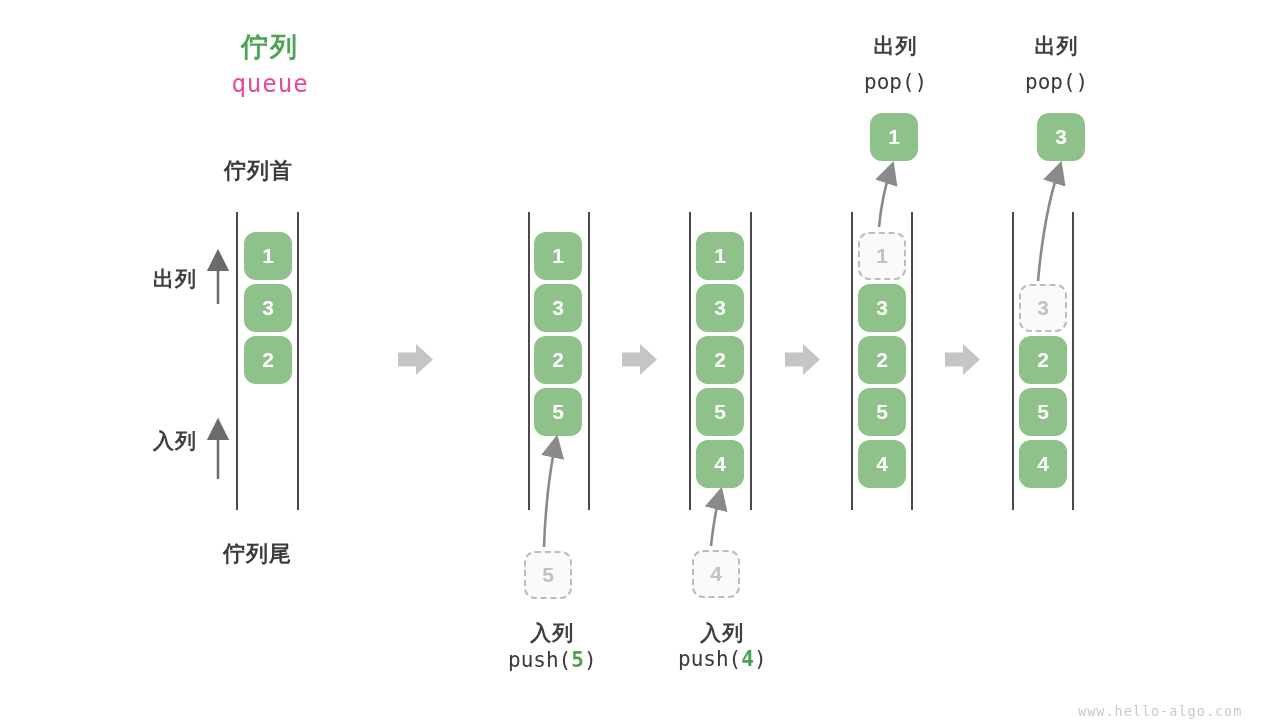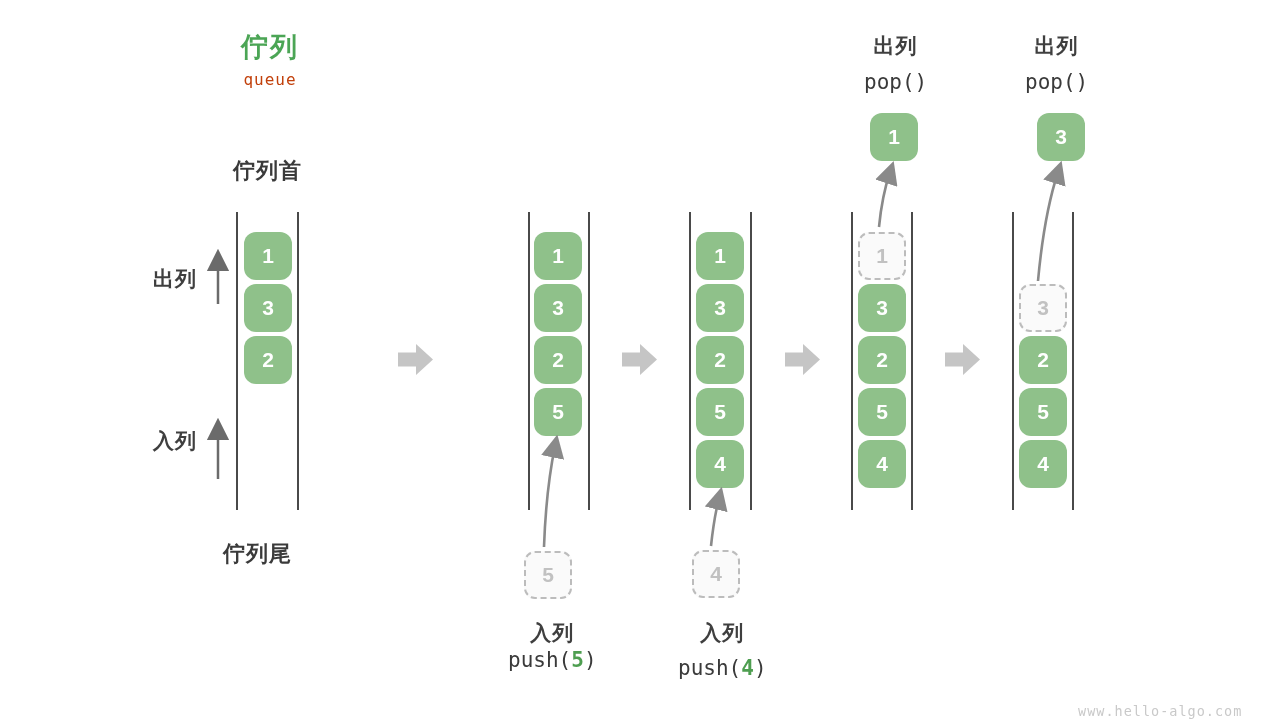--- a/index.html
+++ b/index.html
@@ -1,21 +1,21 @@
 <!DOCTYPE html>
 <html><head>
 <meta charset="utf-8">
 <style>
   html,body{margin:0;padding:0;background:#fff;}
   #canvas{position:relative;width:1280px;height:720px;background:#ffffff;overflow:hidden;
           font-family:"Liberation Sans","DejaVu Sans",sans-serif;}
   .abs{position:absolute;text-align:center;}
   .title-zh{font-size:27px;font-weight:700;color:#4BA555;letter-spacing:2px;text-align:center;}
-  .title-en{font-family:"DejaVu Sans Mono","Liberation Mono",monospace;font-size:16px;
-            color:#c2410c;text-align:center;letter-spacing:1px;}
+  .title-en{font-family:"DejaVu Sans Mono","Liberation Mono",monospace;font-size:24px;
+            color:#ec4899;text-align:center;letter-spacing:1px;}
   .zh-bold{font-size:22px;font-weight:700;color:#3a3a3a;letter-spacing:1px;white-space:nowrap;}
   .zh-med{font-size:21px;font-weight:600;color:#3f3f3f;letter-spacing:1px;white-space:nowrap;}
   .mono{font-family:"DejaVu Sans Mono","Liberation Mono",monospace;font-size:21px;font-weight:500;
         color:#3a3a3a;white-space:nowrap;}
   .mono .arg{color:#4E9E50;font-weight:700;}
   .vline{position:absolute;width:2px;height:298px;top:212px;background:#4a4a4a;}
   .cell{position:absolute;width:48px;height:48px;border-radius:12px;background:#8FC18A;
         color:#ffffff;font-size:21px;font-weight:700;display:flex;align-items:center;
         justify-content:center;box-sizing:border-box;}
   .ghost{background:#fafafa;border:2px dashed #bcbcbc;color:#c1c1c1;border-radius:11px;}
@@ -24,21 +24,21 @@
   svg{position:absolute;left:0;top:0;pointer-events:none;}
 </style>
 </head>
 <body>
 
 <div id="canvas">
 
   <div class="abs title-zh" style="left:225px;top:29px;width:90px;">佇列</div>
   <div class="abs title-en" style="left:225px;top:70px;width:90px;">queue</div>
 
-  <div class="abs zh-bold" style="left:233px;top:156px;">佇列首</div>
+  <div class="abs zh-bold" style="left:224px;top:156px;">佇列首</div>
   <div class="abs zh-bold" style="left:223px;top:539px;">佇列尾</div>
 
   <div class="abs zh-med" style="left:153px;top:265px;">出列</div>
   <div class="abs zh-med" style="left:153px;top:427px;">入列</div>
 
   <div class="vline" style="left:236px;"></div>
   <div class="vline" style="left:297px;"></div>
   <div class="vline" style="left:528px;"></div>
   <div class="vline" style="left:588px;"></div>
   <div class="vline" style="left:689px;"></div>
@@ -77,21 +77,21 @@
   <div class="cell" style="left:1019px;top:388px;">5</div>
   <div class="cell" style="left:1019px;top:440px;">4</div>
   <div class="cell" style="left:1037px;top:113px;">3</div>
 
   <div class="abs" style="left:508px;top:619px;">
     <div class="zh-med">入列</div>
     <div class="mono" style="margin-top:1px;"><span>push(</span><span class="arg">5</span><span>)</span></div>
   </div>
   <div class="abs" style="left:678px;top:619px;">
     <div class="zh-med">入列</div>
-    <div class="mono" style="margin-top:9px;"><span>push(</span><span class="arg">4</span><span>)</span></div>
+    <div class="mono" style=""><span>push(</span><span class="arg">4</span><span>)</span></div>
   </div>
 
   <div class="abs" style="left:864px;top:32px;">
     <div class="zh-med">出列</div>
     <div class="mono" style="margin-top:10px;">pop()</div>
   </div>
   <div class="abs" style="left:1025px;top:32px;">
     <div class="zh-med">出列</div>
     <div class="mono" style="margin-top:10px;">pop()</div>
   </div>

